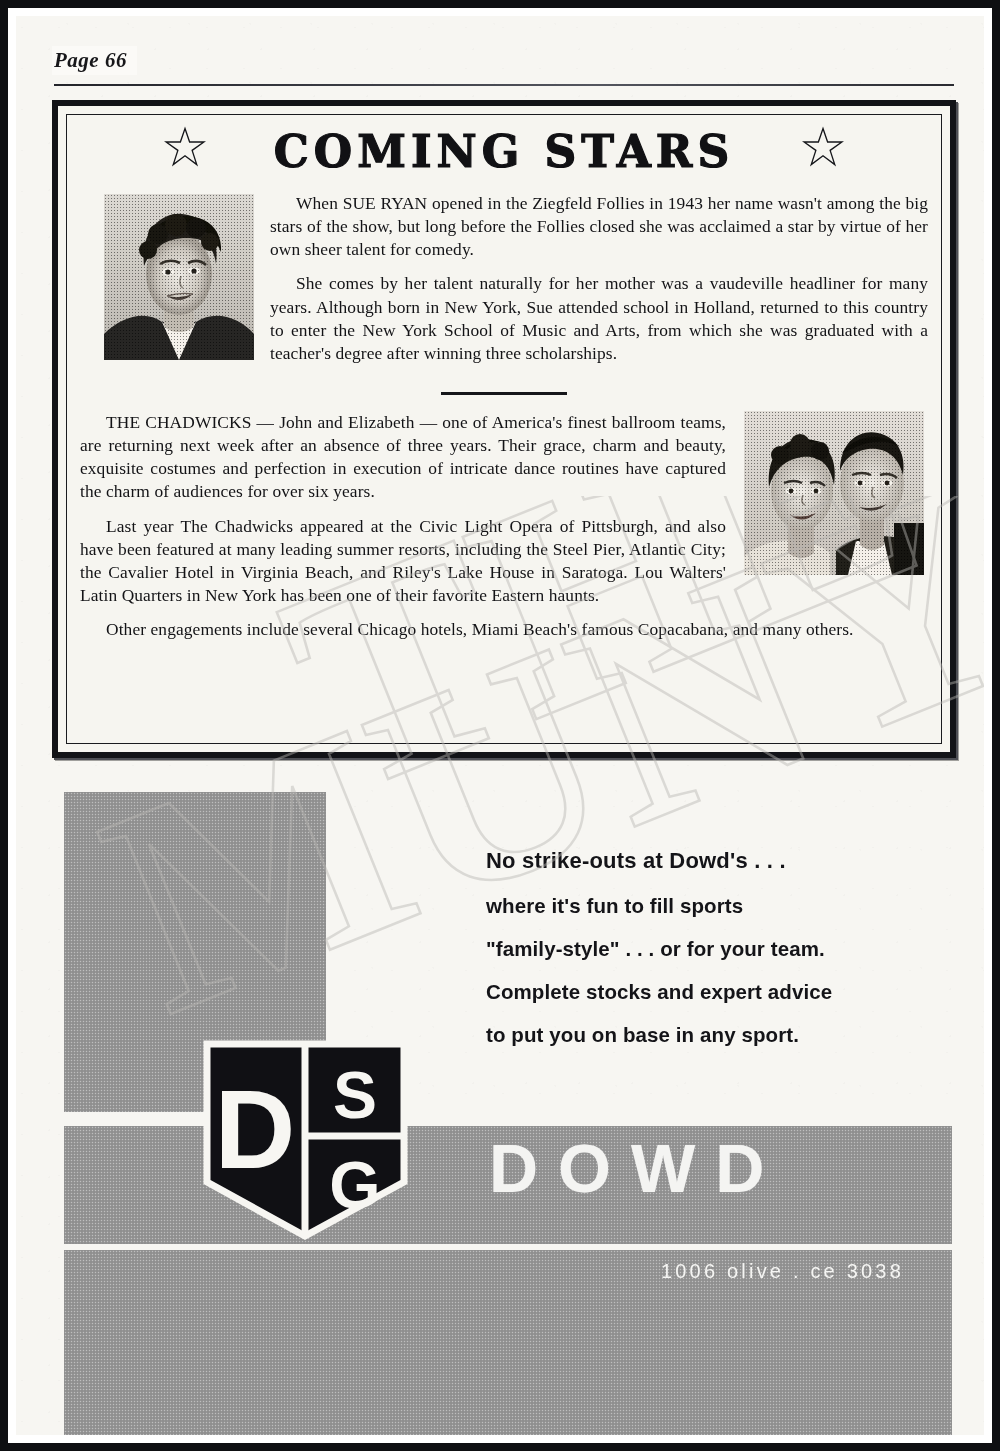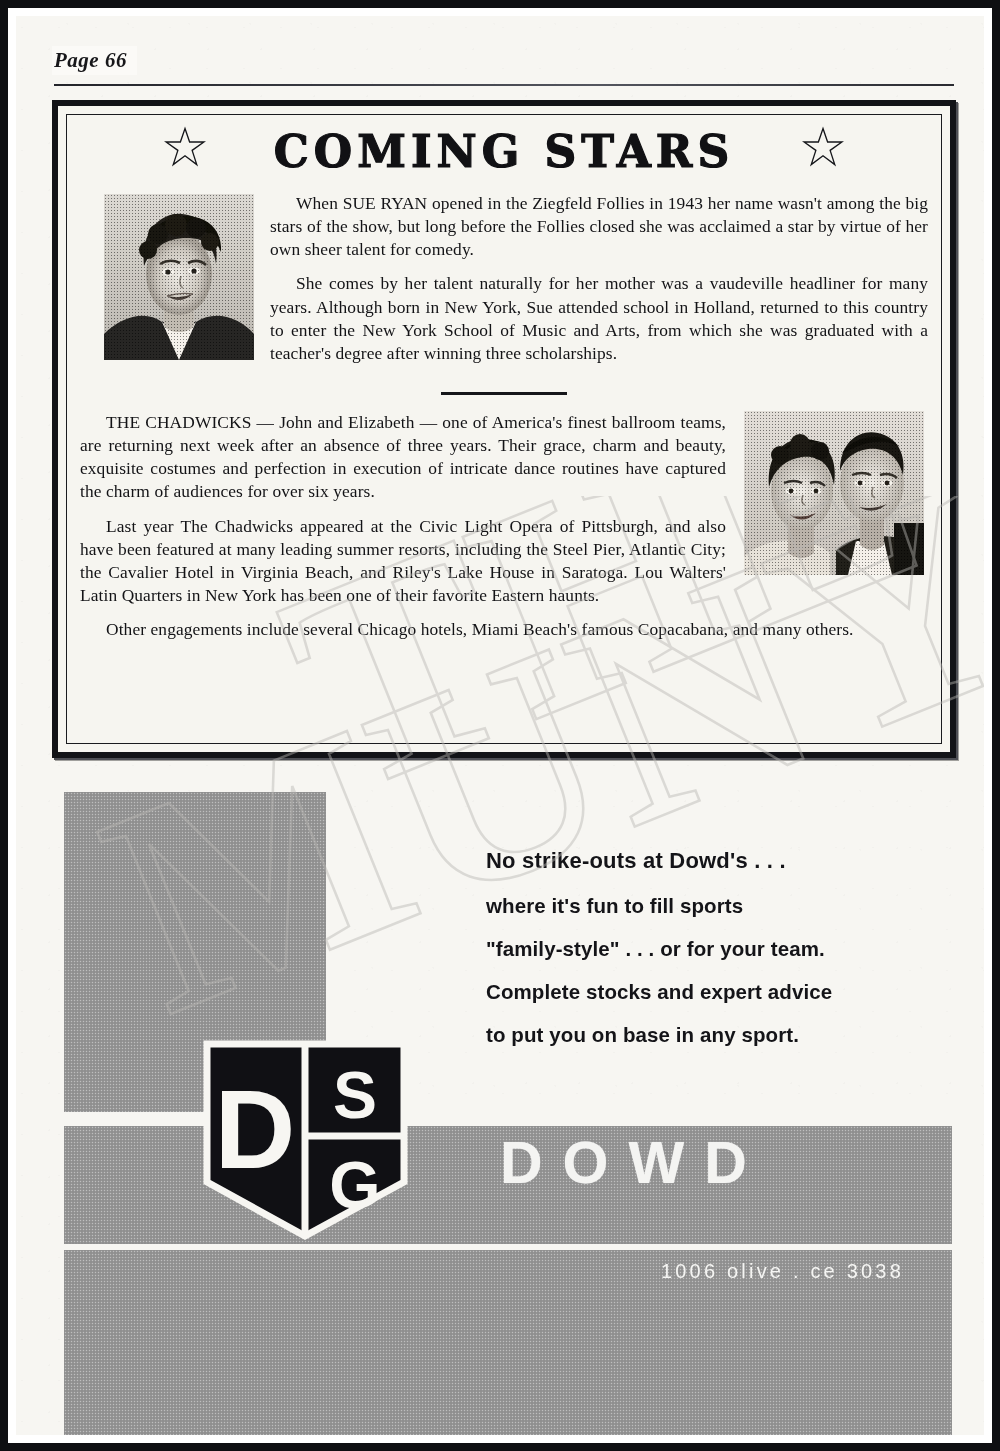--- a/index.html
+++ b/index.html
@@ -166,24 +166,24 @@
     font-weight:700;
   }
 
   
   .shield{
     position:absolute;left:143px;top:258px;width:205px;height:200px;
     z-index:6;
   }
 
   .dowd-word{
-    position:absolute;left:440px;top:352px;
+    position:absolute;left:429px;top:352px;
     font-family:"Liberation Sans",sans-serif;
     font-weight:700;
-    font-size:59px;
+    font-size:68px;
     letter-spacing:20px;
     color:#f4f4f2;
     line-height:1;
     z-index:5;
     text-shadow:0 0 1px rgba(255,255,255,.6);
   }
   .white-sep{
     position:absolute;left:4px;top:462px;width:888px;height:5px;background:#f7f6f2;z-index:6;
   }
   .tag{

